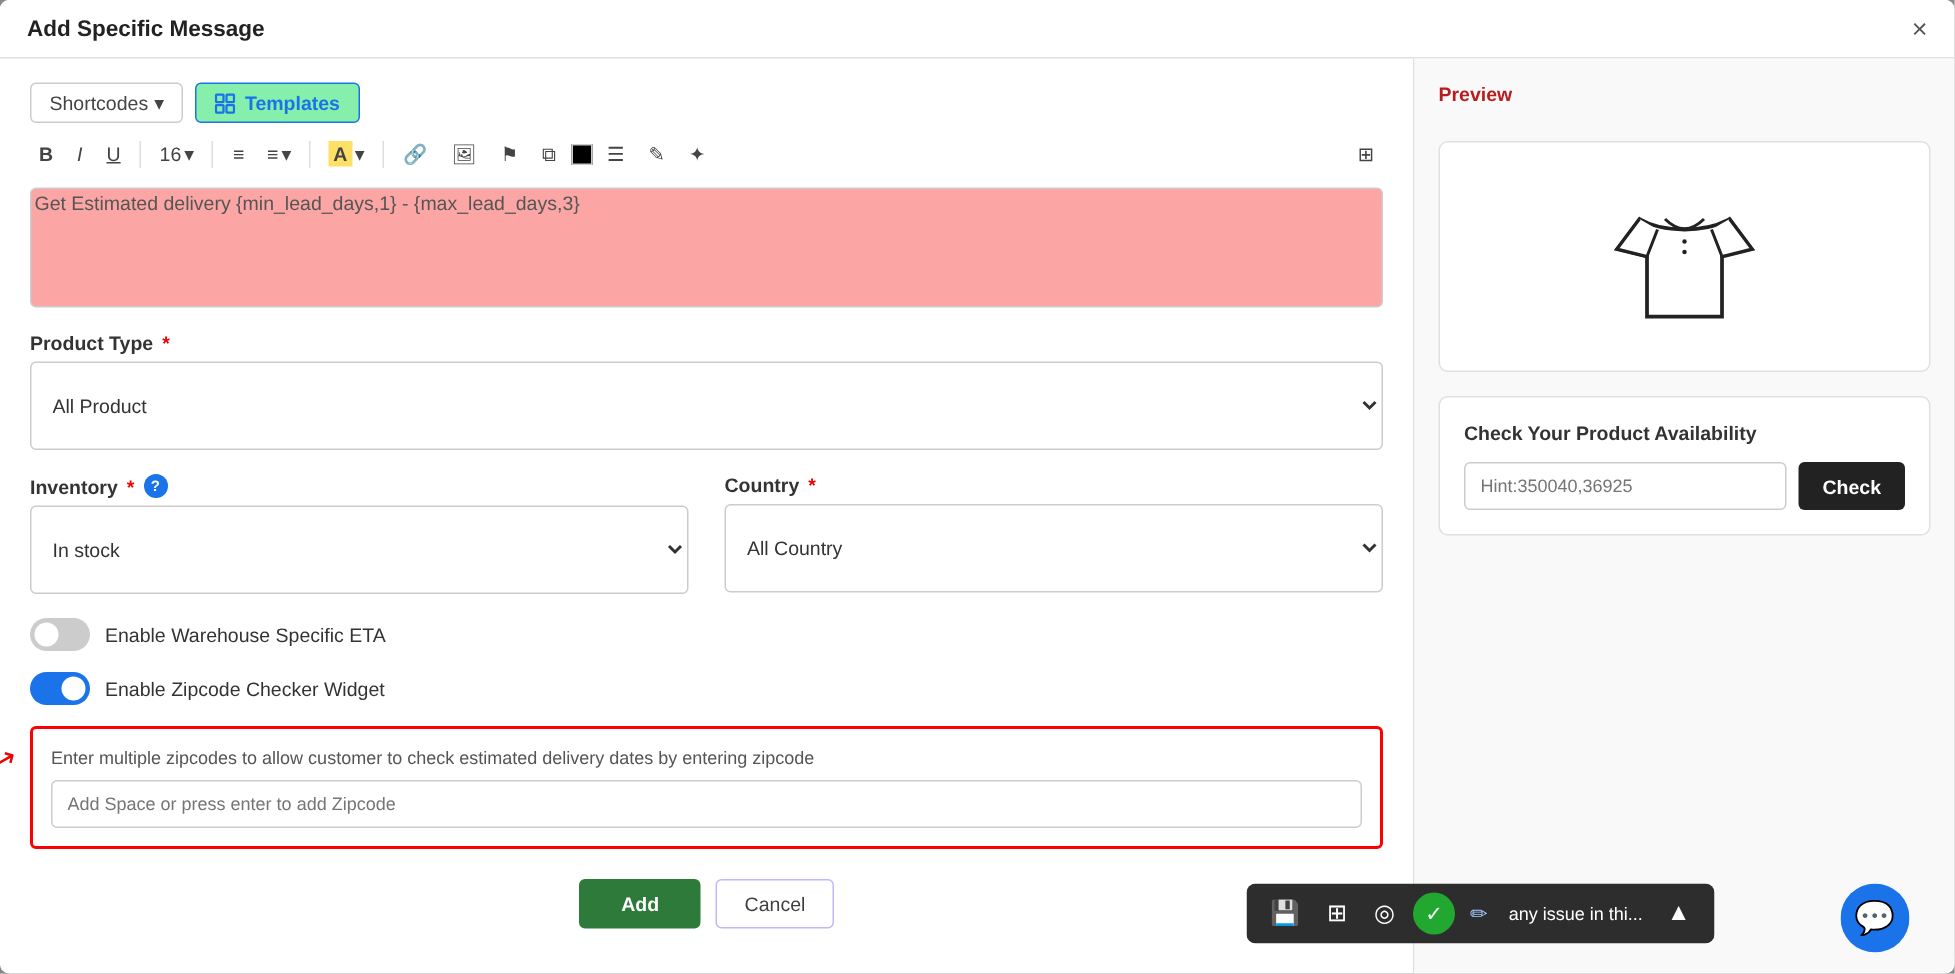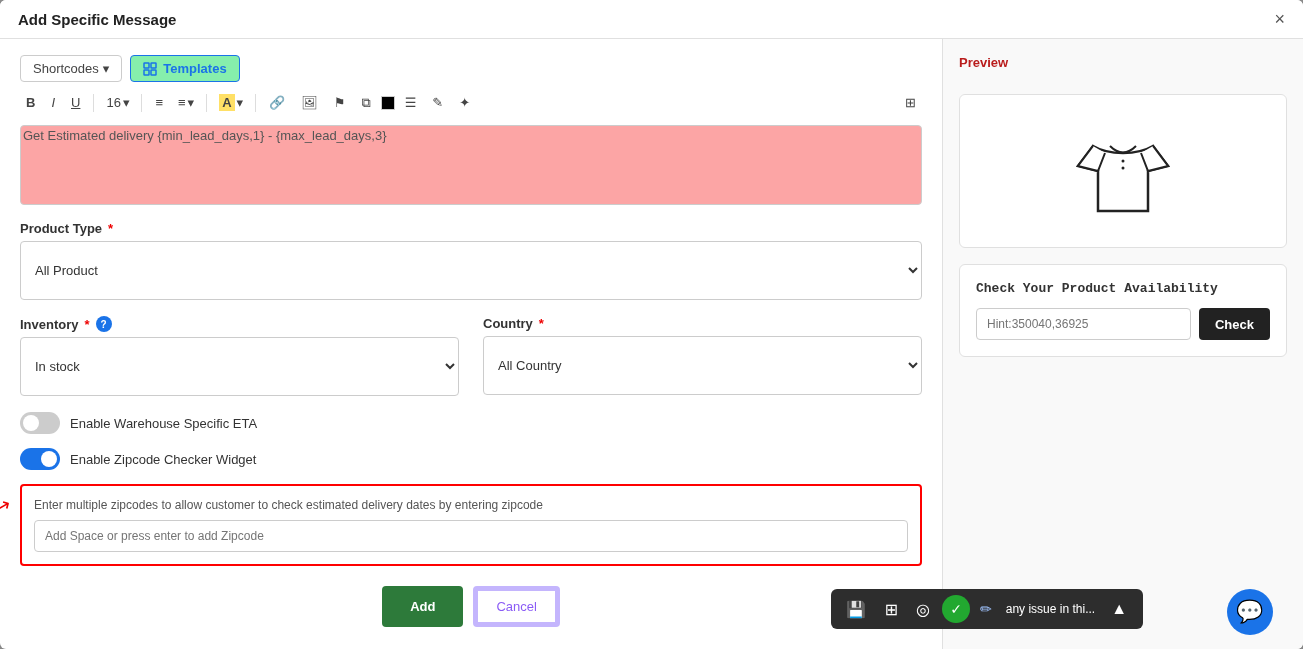--- a/index.html
+++ b/index.html
@@ -56,32 +56,32 @@
     .toggle-label { font-size: 13px; font-weight: 500; color: #333; }
 
     
     .zipcode-section { border: 2px solid red; border-radius: 4px; padding: 12px; margin-bottom: 20px; position: relative; }
     .zipcode-info { font-size: 12px; color: #555; margin-bottom: 8px; }
     .zipcode-input { width: 100%; border: 1px solid #ccc; border-radius: 4px; padding: 8px 10px; font-size: 12px; color: #aaa; background: #fff; outline: none; }
 
     
     .action-btns { display: flex; gap: 10px; justify-content: center; margin-top: 8px; }
     .btn-add { background: #2d7a3a; color: #fff; border: none; border-radius: 4px; padding: 8px 28px; font-size: 13px; font-weight: 600; cursor: pointer; }
-    .btn-cancel { background: #fff; color: #8b5cf6; border: 5px solid #c4b5fd; border-radius: 4px; padding: 8px 18px; font-size: 13px; cursor: pointer; }
+    .btn-cancel { background: #fff; color: #404040; border: 1px solid #c4b5fd; border-radius: 4px; padding: 8px 18px; font-size: 13px; cursor: pointer; }
 
     
     .right-panel { width: 360px; padding: 16px; background: #f9f9f9; display: flex; flex-direction: column; gap: 16px; }
     .preview-label { font-size: 13px; font-weight: 600; color: #b91c1c; margin-bottom: 8px; }
 
     .preview-product { background: #fff; border: 1px solid #e0e0e0; border-radius: 6px; padding: 16px; display: flex; flex-direction: column; align-items: center; gap: 12px; }
     .shirt-svg { width: 120px; height: 120px; }
     .btn-add-cart { width: 100%; background: #fff; border: 1px solid #ccc; border-radius: 4px; padding: 9px; font-size: 13px; color: #333; cursor: pointer; text-align: center; }
 
     .availability-box { background: #fff; border: 1px solid #e0e0e0; border-radius: 6px; padding: 16px; }
-    .availability-title { font-size: 13px; font-weight: 600; color: #333; margin-bottom: 12px; font-family: Liberation Mono, monospace; }
+    .availability-title { font-size: 13px; font-weight: 600; color: #333; margin-bottom: 12px; }
     .availability-row { display: flex; gap: 8px; }
     .availability-input { flex: 1; border: 1px solid #ccc; border-radius: 4px; padding: 8px 10px; font-size: 12px; color: #aaa; background: #fff; }
     .btn-check { background: #222; color: #fff; border: none; border-radius: 4px; padding: 8px 16px; font-size: 13px; font-weight: 600; cursor: pointer; white-space: nowrap; }
 
     
     .bottom-toolbar { position: fixed; bottom: 20px; right: 130px; display: flex; align-items: center; gap: 6px; background: #2d2d2d; border-radius: 6px; padding: 6px 10px; }
     .bottom-icon-btn { background: none; border: none; cursor: pointer; color: #fff; font-size: 16px; padding: 2px 6px; border-radius: 3px; }
     .bottom-check { background: #22a830; color: #fff; border: none; border-radius: 50%; width: 28px; height: 28px; font-size: 14px; cursor: pointer; display: flex; align-items: center; justify-content: center; }
     .bottom-pencil { background: none; border: none; color: #a0c4ff; font-size: 14px; cursor: pointer; padding: 0 4px; }
     .bottom-text { color: #fff; font-size: 12px; padding: 0 4px; }

